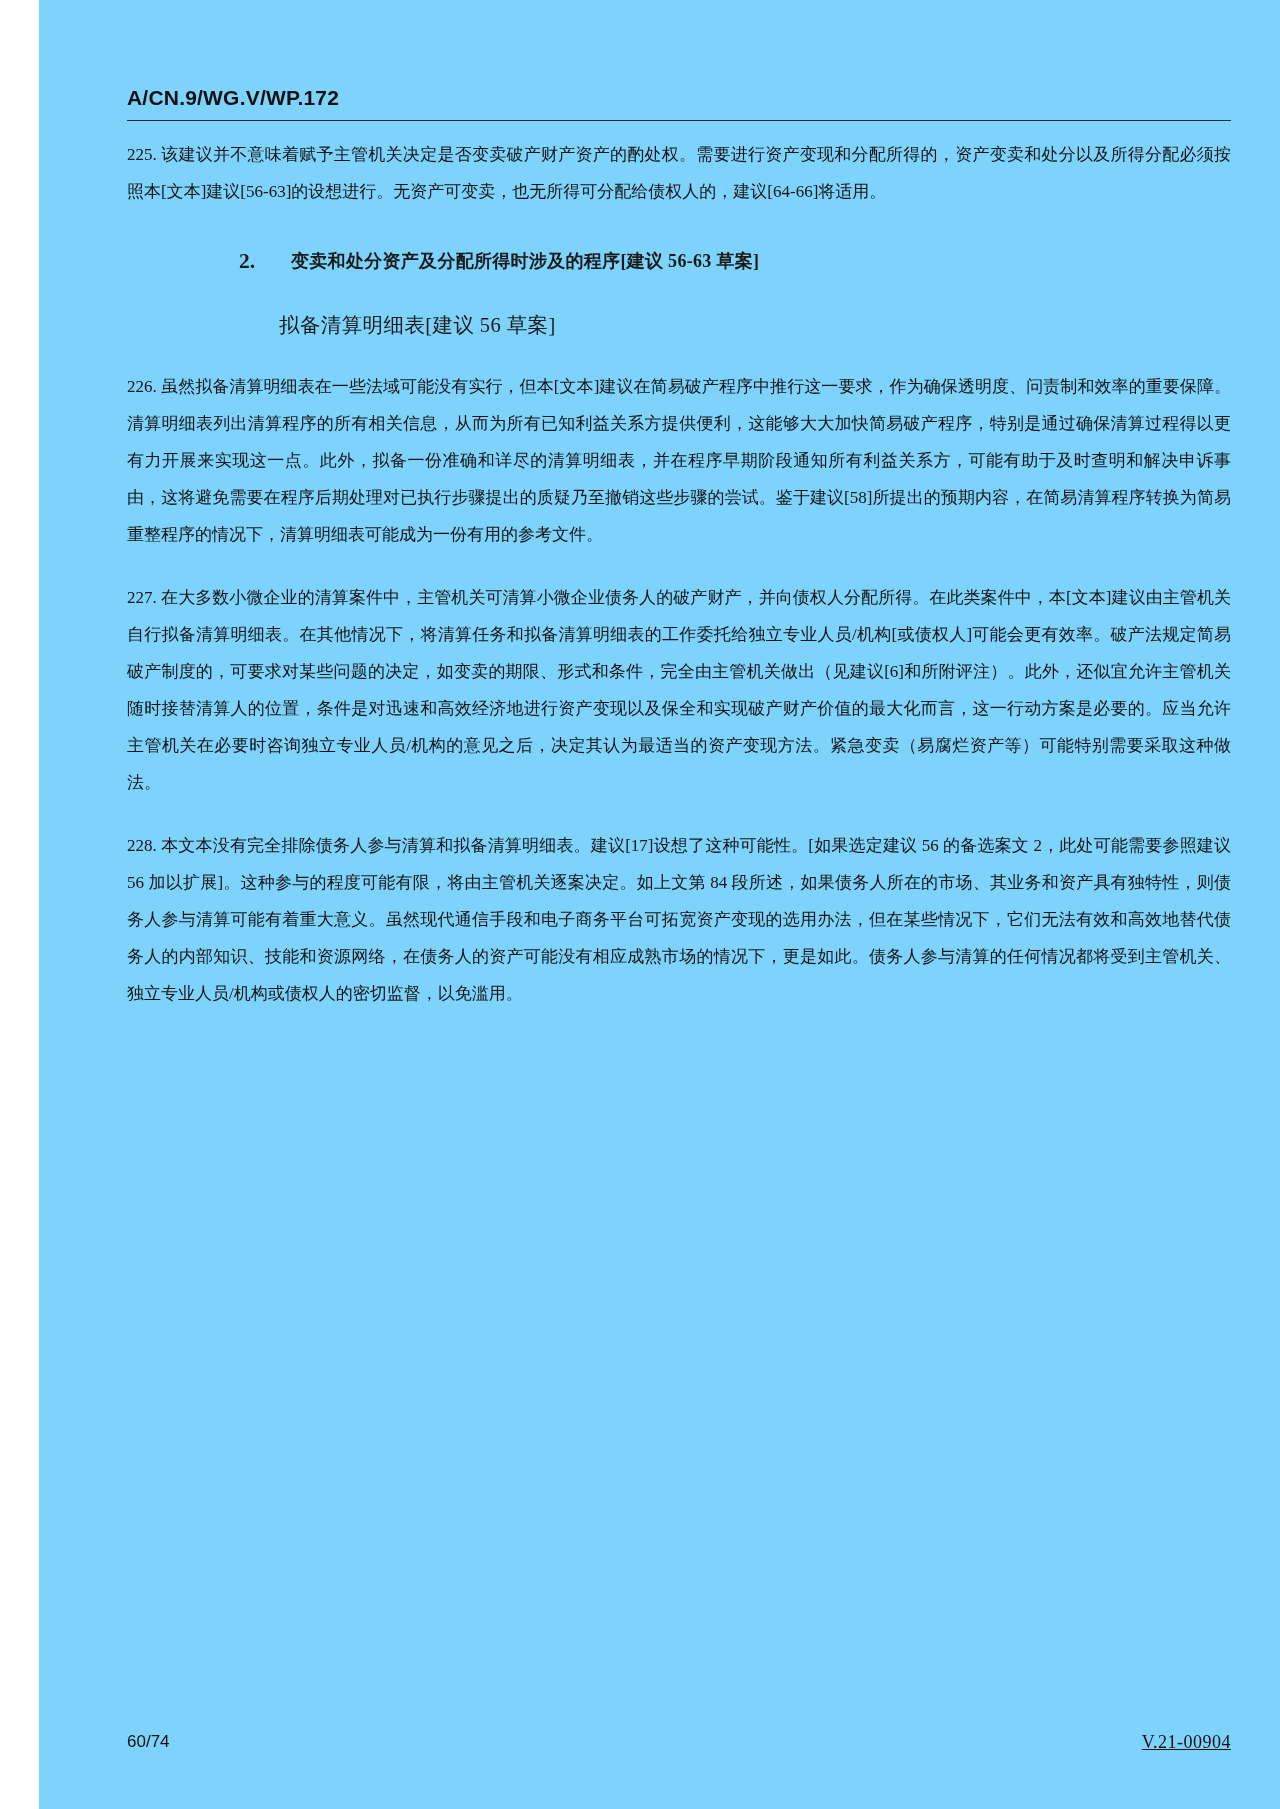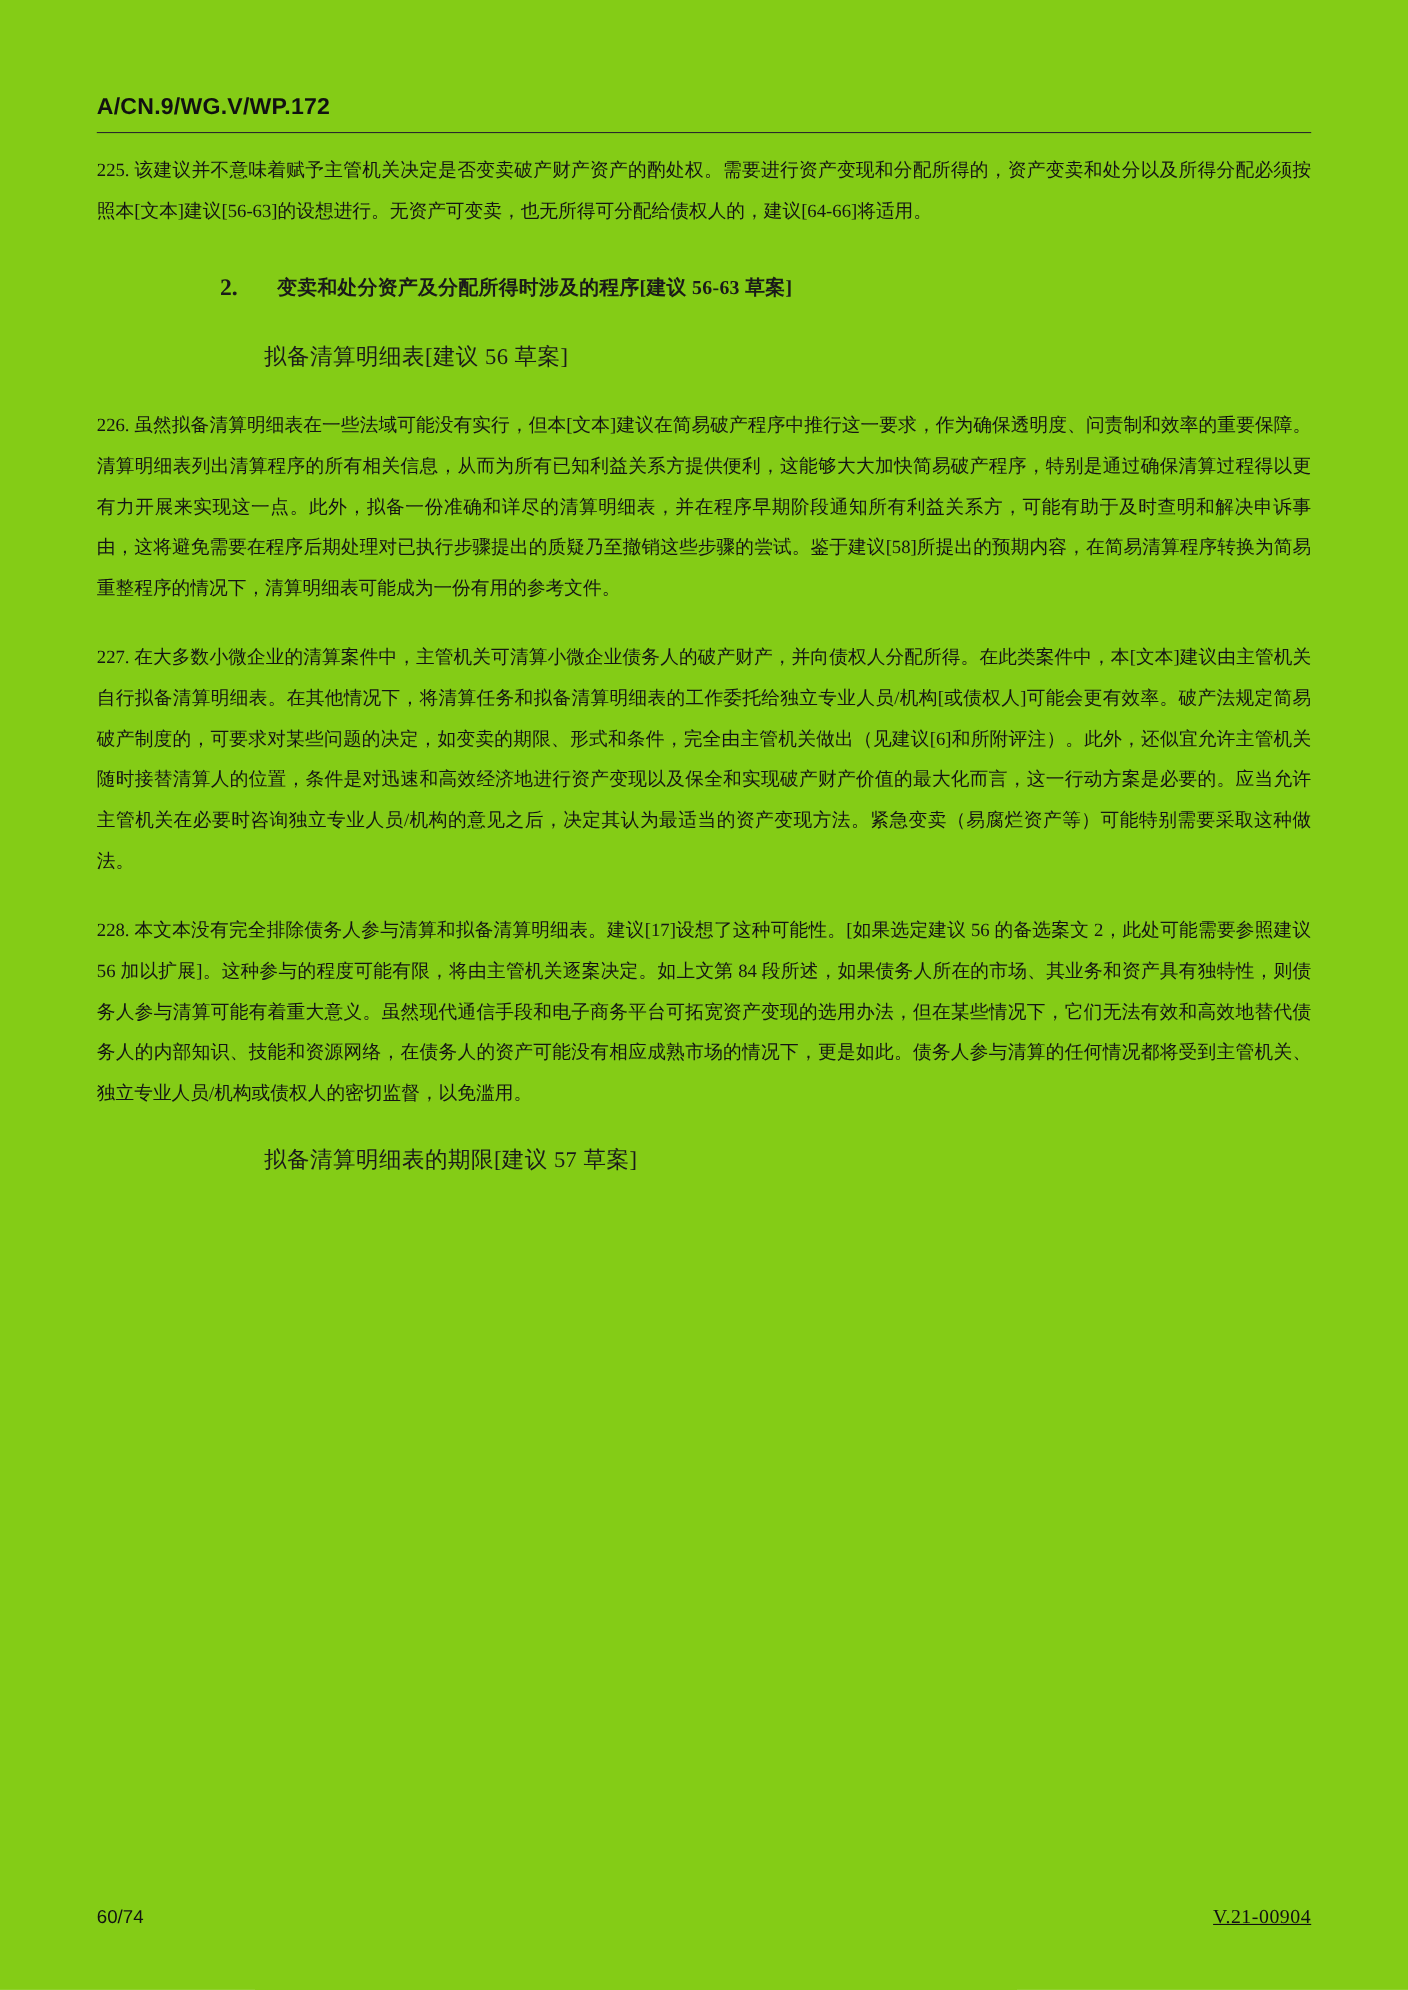--- a/index.html
+++ b/index.html
@@ -11,21 +11,22 @@
     width: 1280px;
     height: 1809px;
     font-family: "Liberation Serif", serif;
     color: #1a1a1a;
     position: relative;
     overflow: hidden;
   }
   .page {
     position: absolute;
     inset: 0;
-    background: #84cc16;
+    background: #7dd3fc;
+    margin-left: 39px;
   }
   .header {
     position: absolute;
     top: 86px;
     left: 88px;
     width: 1104px;
     border-bottom: 1.4px solid #2a2a2a;
     padding-bottom: 10px;
   }
   .header-symbol {
@@ -79,21 +80,21 @@
     letter-spacing: 0.4px;
     color: #1a1a1a;
   }
   .footer {
     position: absolute;
     bottom: 56px;
     left: 88px;
     width: 1104px;
     display: flex;
     justify-content: space-between;
-    align-items: center;
+    align-items: flex-start;
     font-family: "Liberation Sans", sans-serif;
     font-size: 17px;
     color: #111;
   }
   .footer .docnum {
     font-family: "Liberation Serif", serif;
     font-size: 18px;
     letter-spacing: 0.5px;
     text-decoration: underline;
   }
@@ -117,21 +118,20 @@
     </div>
 
     <div class="sub-heading">拟备清算明细表[建议 56 草案]</div>
 
     <p class="para indent-body">226. 虽然拟备清算明细表在一些法域可能没有实行，但本[文本]建议在简易破产程序中推行这一要求，作为确保透明度、问责制和效率的重要保障。清算明细表列出清算程序的所有相关信息，从而为所有已知利益关系方提供便利，这能够大大加快简易破产程序，特别是通过确保清算过程得以更有力开展来实现这一点。此外，拟备一份准确和详尽的清算明细表，并在程序早期阶段通知所有利益关系方，可能有助于及时查明和解决申诉事由，这将避免需要在程序后期处理对已执行步骤提出的质疑乃至撤销这些步骤的尝试。鉴于建议[58]所提出的预期内容，在简易清算程序转换为简易重整程序的情况下，清算明细表可能成为一份有用的参考文件。</p>
 
     <p class="para indent-body">227. 在大多数小微企业的清算案件中，主管机关可清算小微企业债务人的破产财产，并向债权人分配所得。在此类案件中，本[文本]建议由主管机关自行拟备清算明细表。在其他情况下，将清算任务和拟备清算明细表的工作委托给独立专业人员/机构[或债权人]可能会更有效率。破产法规定简易破产制度的，可要求对某些问题的决定，如变卖的期限、形式和条件，完全由主管机关做出（见建议[6]和所附评注）。此外，还似宜允许主管机关随时接替清算人的位置，条件是对迅速和高效经济地进行资产变现以及保全和实现破产财产价值的最大化而言，这一行动方案是必要的。应当允许主管机关在必要时咨询独立专业人员/机构的意见之后，决定其认为最适当的资产变现方法。紧急变卖（易腐烂资产等）可能特别需要采取这种做法。</p>
 
     <p class="para indent-body">228. 本文本没有完全排除债务人参与清算和拟备清算明细表。建议[17]设想了这种可能性。[如果选定建议 56 的备选案文 2，此处可能需要参照建议 56 加以扩展]。这种参与的程度可能有限，将由主管机关逐案决定。如上文第 84 段所述，如果债务人所在的市场、其业务和资产具有独特性，则债务人参与清算可能有着重大意义。虽然现代通信手段和电子商务平台可拓宽资产变现的选用办法，但在某些情况下，它们无法有效和高效地替代债务人的内部知识、技能和资源网络，在债务人的资产可能没有相应成熟市场的情况下，更是如此。债务人参与清算的任何情况都将受到主管机关、独立专业人员/机构或债权人的密切监督，以免滥用。</p>
 
-    <div class="sub-heading">拟备清算明细表的期限[建议 57 草案]</div>
 
 
   </div>
 
   <div class="footer">
     <div>60/74</div>
     <div class="docnum">V.21-00904</div>
   </div>
 
 </div>

